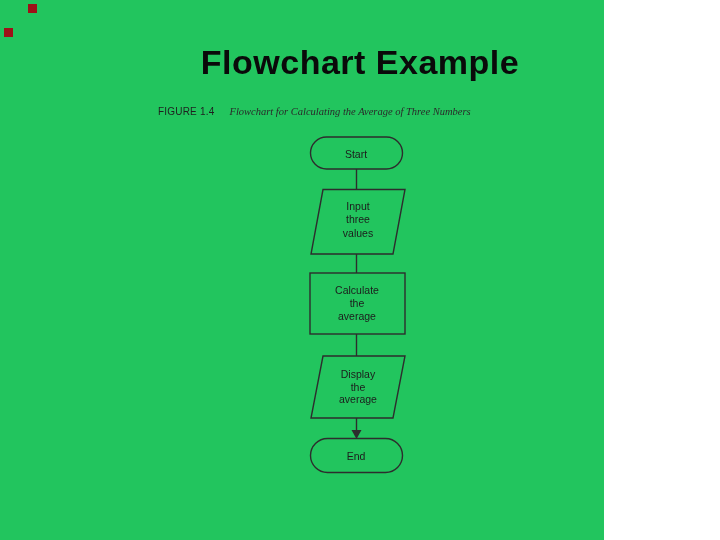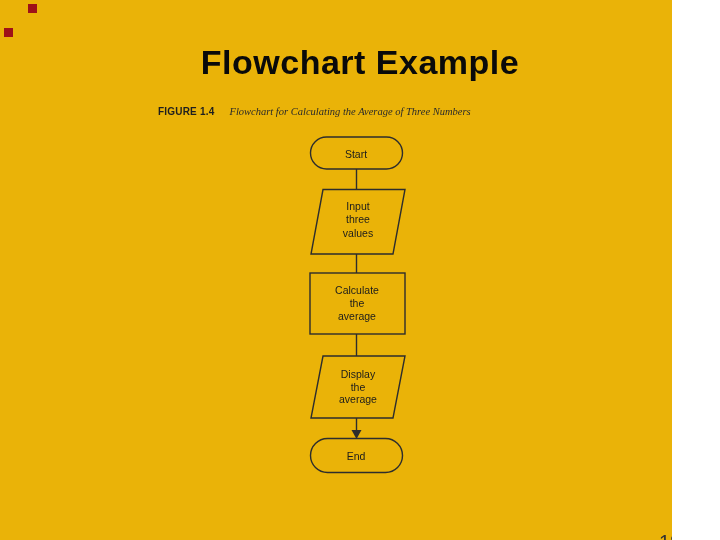--- a/index.html
+++ b/index.html
@@ -1,20 +1,20 @@
 <!DOCTYPE html>
 <html><head>
 <meta charset="utf-8">
 <style>
   html, body { margin: 0; padding: 0; background: #ffffff; }
   .slide {
     position: relative;
-    width: 672px;
+    width: 604px;
     height: 540px;
-    background: #eab308;
+    background: #22c55e;
     overflow: hidden;
     font-family: "Liberation Sans", sans-serif;
   }
   .corner-mark {
     position: absolute;
     width: 9px;
     height: 9px;
     background: #9e1218;
   }
   .corner-mark.top  { left: 28px; top: 4px; }
@@ -32,21 +32,21 @@
   }
   .figure-caption {
     position: absolute;
     left: 158px;
     top: 106px;
     white-space: nowrap;
     color: #1f1f1f;
     font-size: 10px;
   }
   .figure-caption .fig-label {
-    font-weight: bold;
+    font-weight: normal;
     font-family: "Liberation Sans", sans-serif;
     letter-spacing: 0.2px;
   }
   .figure-caption .fig-text {
     font-style: italic;
     font-family: "Liberation Serif", serif;
     font-size: 10.5px;
     margin-left: 15px;
     color: #2a2a2a;
   }

